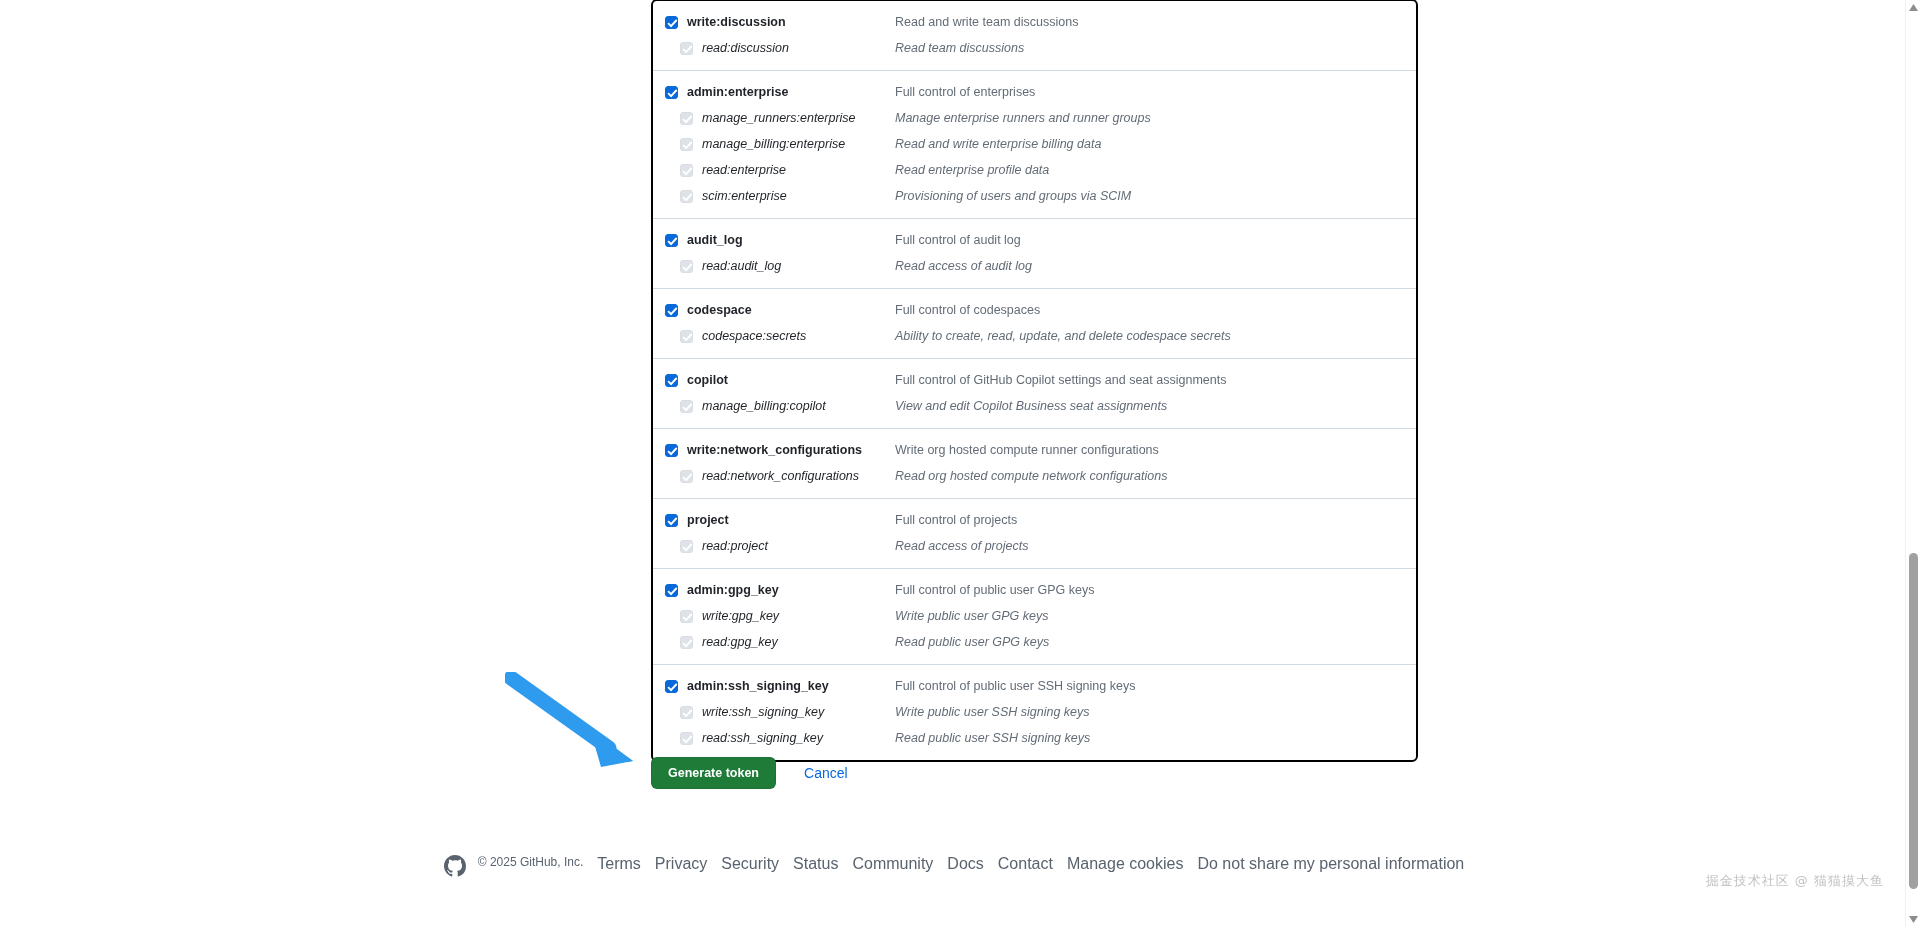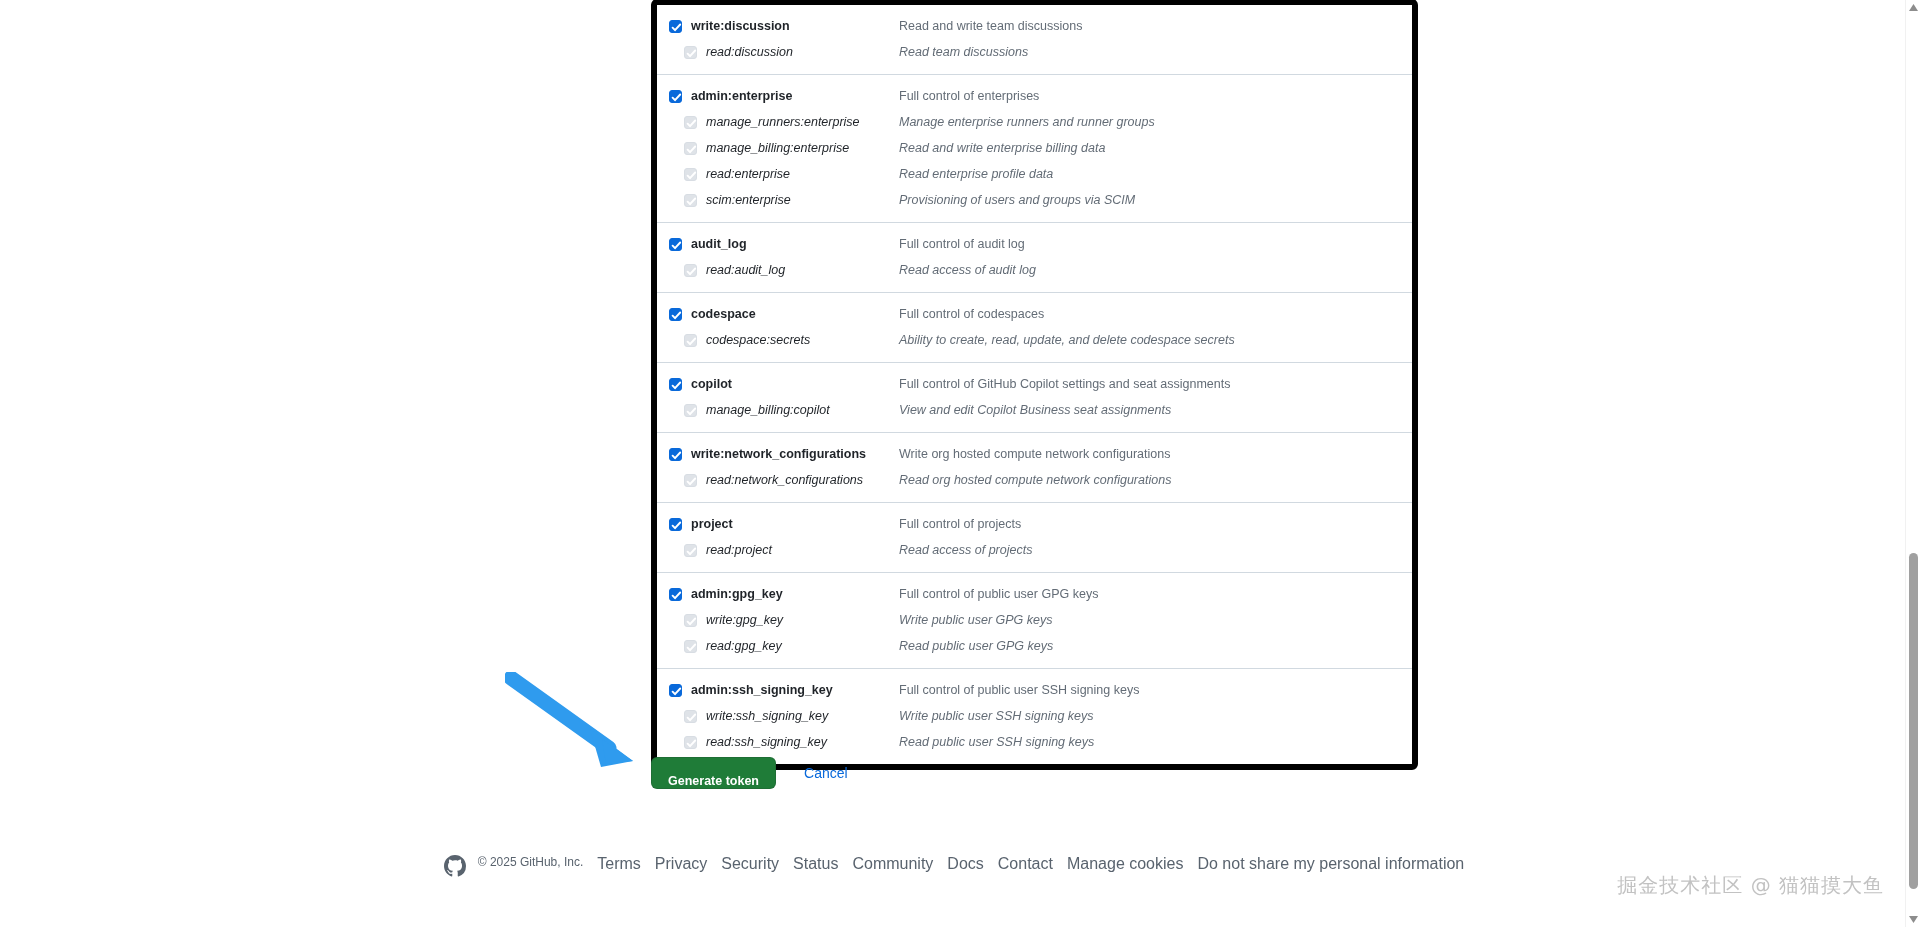--- a/index.html
+++ b/index.html
@@ -15,21 +15,21 @@
     width: 1920px; height: 927px;
     background: #ffffff;
   }
 
   
   .scopes-panel {
     position: absolute;
     left: 651px;
     top: -1px;
     width: 767px;
-    border: 6px solid #000000;
+    border: 2px solid #000000;
     border-radius: 6px;
     background: #ffffff;
     overflow: hidden;
   }
   .scope-group {
     border-bottom: 1px solid #d1d9e0;
     padding: 8px 0 9px 0;
   }
   .scope-group:last-child { border-bottom: none; }
 
@@ -85,21 +85,21 @@
     display: flex;
     align-items: center;
   }
   .btn-generate {
     background: #1f7c38;
     color: #ffffff;
     font-size: 12.5px;
     font-weight: 700;
     border: 1px solid rgba(31,35,40,0.15);
     border-radius: 6px;
-    padding: 8px 16px;
+    padding: 0 16px;
     height: 32px;
     line-height: 30px;
     cursor: pointer;
     font-family: "Liberation Sans", sans-serif;
   }
   .link-cancel {
     margin-left: 28px;
     color: #0969da;
     font-size: 14px;
     text-decoration: none;
@@ -147,21 +147,21 @@
     white-space: nowrap;
     cursor: pointer;
   }
   .footer-link:last-child { margin-right: 12px; }
 
   
   .watermark {
     position: absolute;
     right: 36px;
     top: 872px;
-    font-size: 20px;
+    font-size: 13px;
     color: #c2c2c2;
     letter-spacing: 1px;
     white-space: nowrap;
     font-family: "DejaVu Sans", sans-serif;
     text-shadow: 0 1px 0 rgba(255,255,255,0.9);
   }
 
   
   .scrollbar {
     position: absolute;
@@ -323,21 +323,21 @@
         </div>
       </div>
       <div class="scope-group">
         <div class="scope-row parent">
           <span class="cb checked">
             <svg width="13" height="13" viewBox="0 0 13 13">
               <path d="M2.6 6.7 L5 9.2 L10.2 3.5" stroke="#ffffff" stroke-width="1.9" fill="none" stroke-linecap="round" stroke-linejoin="round"></path>
             </svg>
           </span>
           <span class="scope-name">write:network_configurations</span>
-          <span class="scope-desc">Write org hosted compute network configurations</span>
+          <span class="scope-desc">Write org hosted compute runner configurations</span>
         </div>
         <div class="scope-row child">
           <span class="cb disabled">
             <svg width="13" height="13" viewBox="0 0 13 13">
               <path d="M2.6 6.7 L5 9.2 L10.2 3.5" stroke="#ffffff" stroke-width="1.9" fill="none" stroke-linecap="round" stroke-linejoin="round"></path>
             </svg>
           </span>
           <span class="scope-name">read:network_configurations</span>
           <span class="scope-desc">Read org hosted compute network configurations</span>
         </div>

